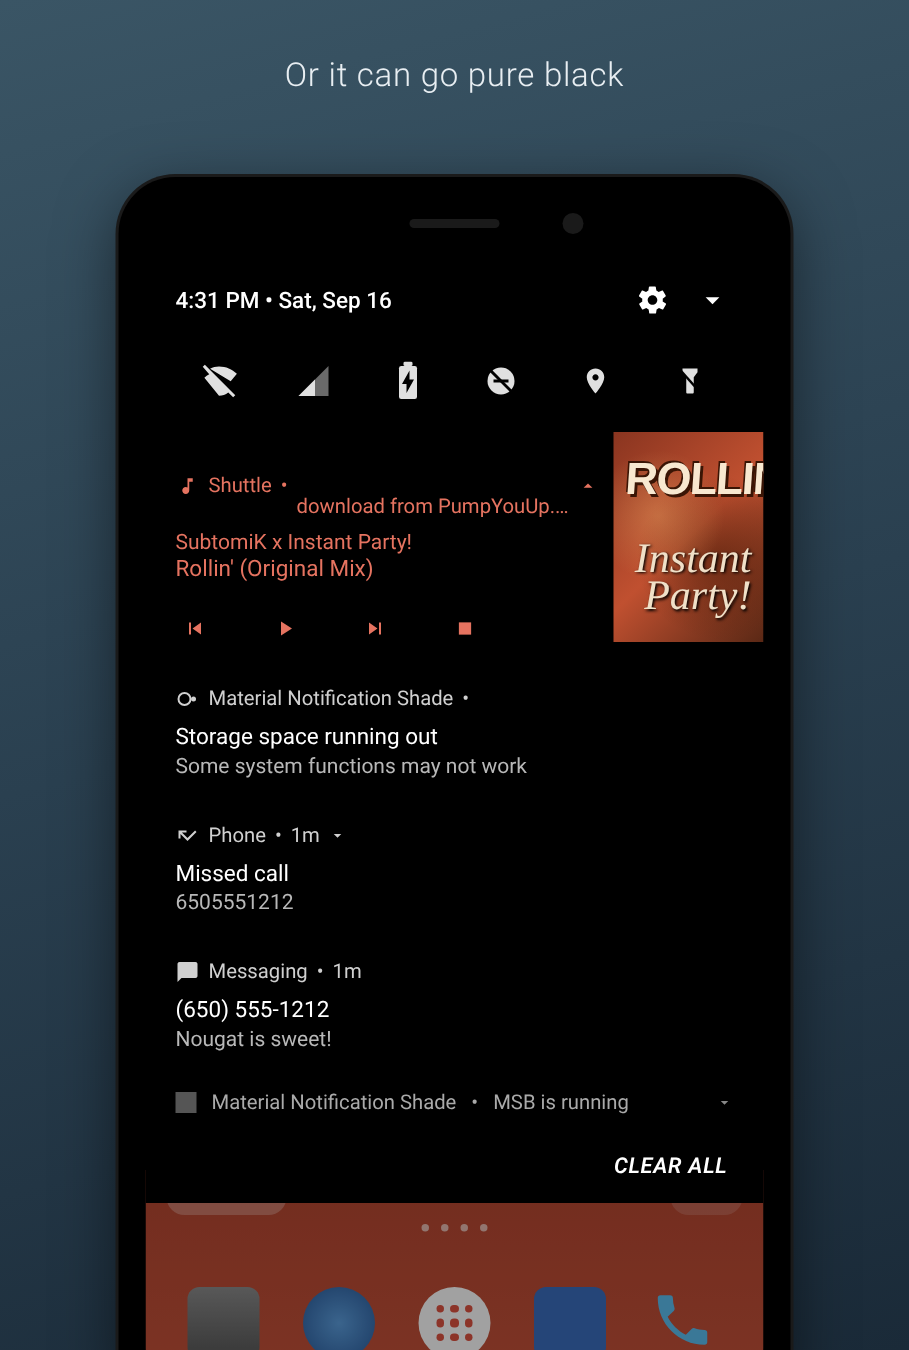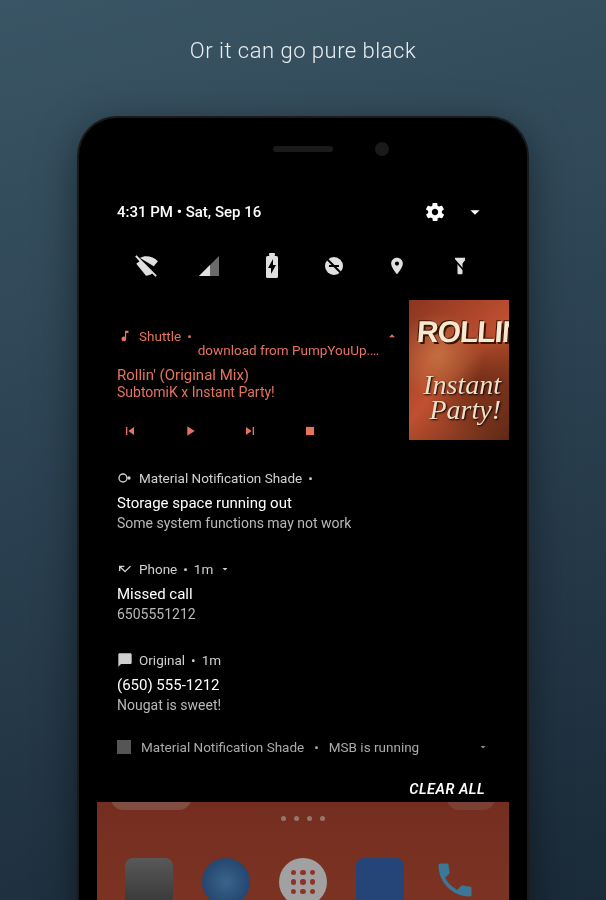--- a/index.html
+++ b/index.html
@@ -228,20 +228,21 @@
     position: absolute; inset: 12px;
     display: grid; grid-template-columns: repeat(3,1fr); gap: 4px;
   }
   .apps-dots i { background: #d85040; border-radius: 50%; }
   .shade-overlay {
     position: absolute;
     inset: 0;
     background: #000;
     display: flex;
     flex-direction: column;
+    justify-content: flex-end;
   }
   svg { display: block; }
 </style>
 </head>
 <body>
 
 <div class="caption">Or it can go pure black</div>
 
 <div class="phone">
   <div class="phone-inner">
@@ -348,22 +349,22 @@
               </span>
               <span>Shuttle</span>
               <span>•</span>
               <span style="flex:1; overflow:hidden; text-overflow:ellipsis; white-space:nowrap;margin-top:28px;">download from PumpYouUp.…</span>
               <span>
                 <svg width="14" height="14" viewBox="0 0 24 24">
                     <path fill="#e57360" d="M7 14l5-5 5 5z"></path>
                   </svg>
               </span>
             </div>
+            <div class="coral-text" style="font-size:14px;">SubtomiK x Instant Party!</div>
             <div class="coral-text" style="font-size:15px;">Rollin' (Original Mix)</div>
-            <div class="coral-text" style="font-size:14px;">SubtomiK x Instant Party!</div>
             <div class="media-controls">
               <div class="media-btn">
                 <svg width="16" height="16" viewBox="0 0 24 24">
                     <path fill="#e57360" d="M6 6h2v12H6zm3.5 6l8.5 6V6z"></path>
                   </svg>
               </div>
               <div class="media-btn">
                 <svg width="16" height="16" viewBox="0 0 24 24">
                     <path fill="#e57360" d="M8 5v14l11-7z"></path>
                   </svg>
@@ -421,21 +422,21 @@
           <div class="notif-sub">6505551212</div>
         </div>
 
         <div class="notif">
           <div class="notif-header white">
             <span class="notif-icon">
               <svg width="16" height="16" viewBox="0 0 24 24">
                   <path fill="#d0d0d0" d="M20 2H4c-1.1 0-2 .9-2 2v18l4-4h14c1.1 0 2-.9 2-2V4c0-1.1-.9-2-2-2z"></path>
                 </svg>
             </span>
-            <span>Original</span>
+            <span>Messaging</span>
             <span>•</span>
             <span>1m</span>
           </div>
           <div class="notif-title">(650) 555-1212</div>
           <div class="notif-sub">Nougat is sweet!</div>
         </div>
 
         <div class="small-notif">
           <div class="small-placeholder"></div>
           <span>Material Notification Shade</span>

